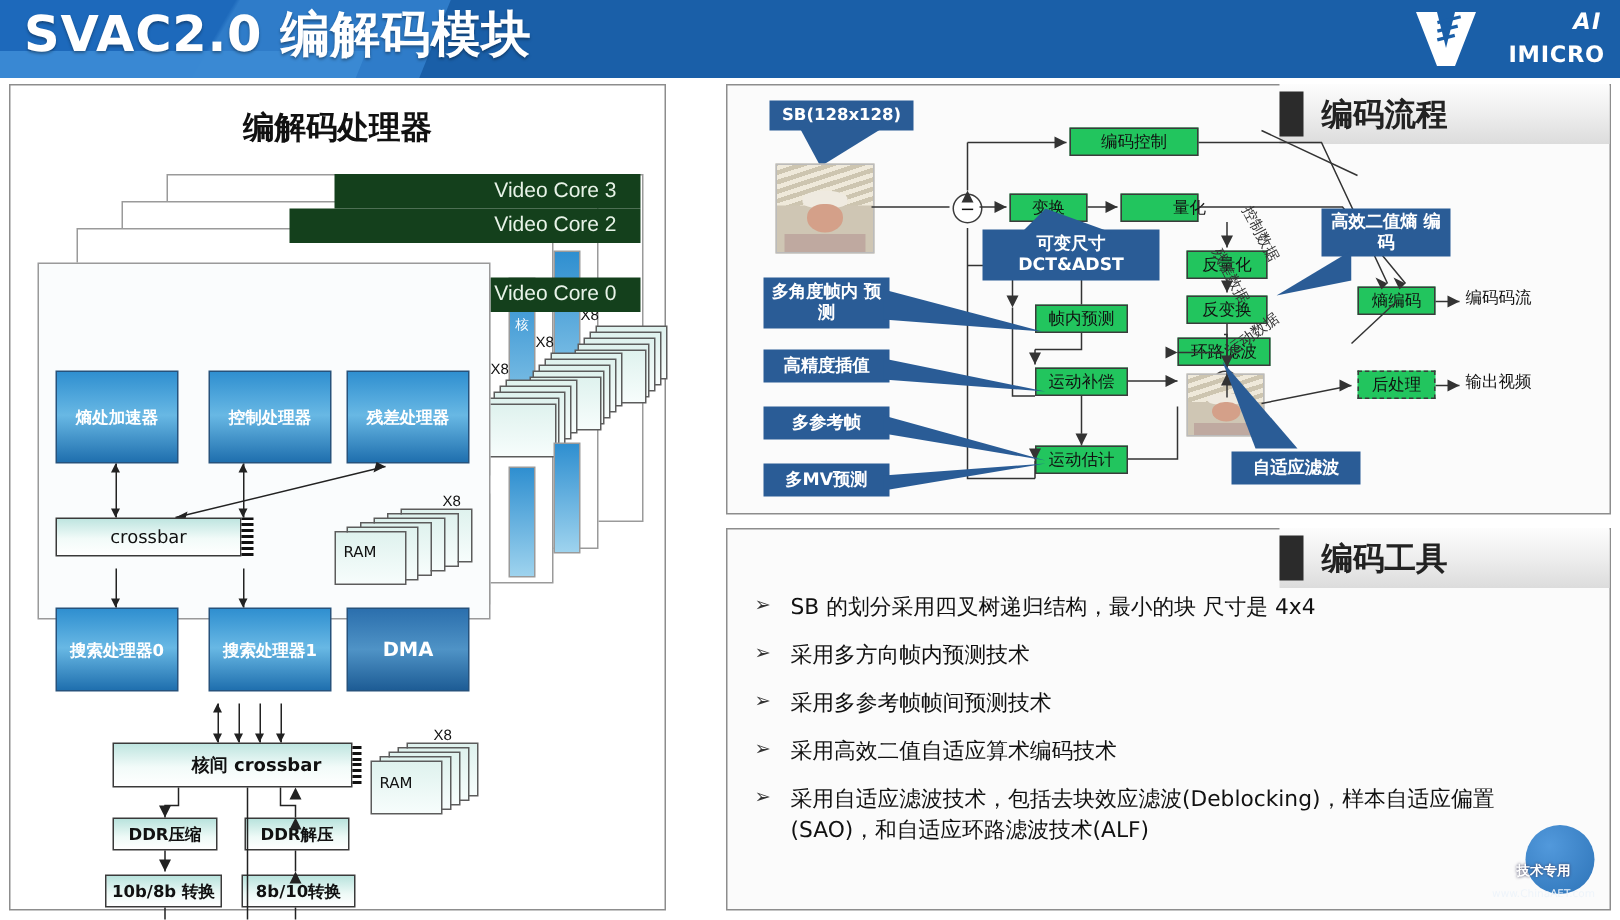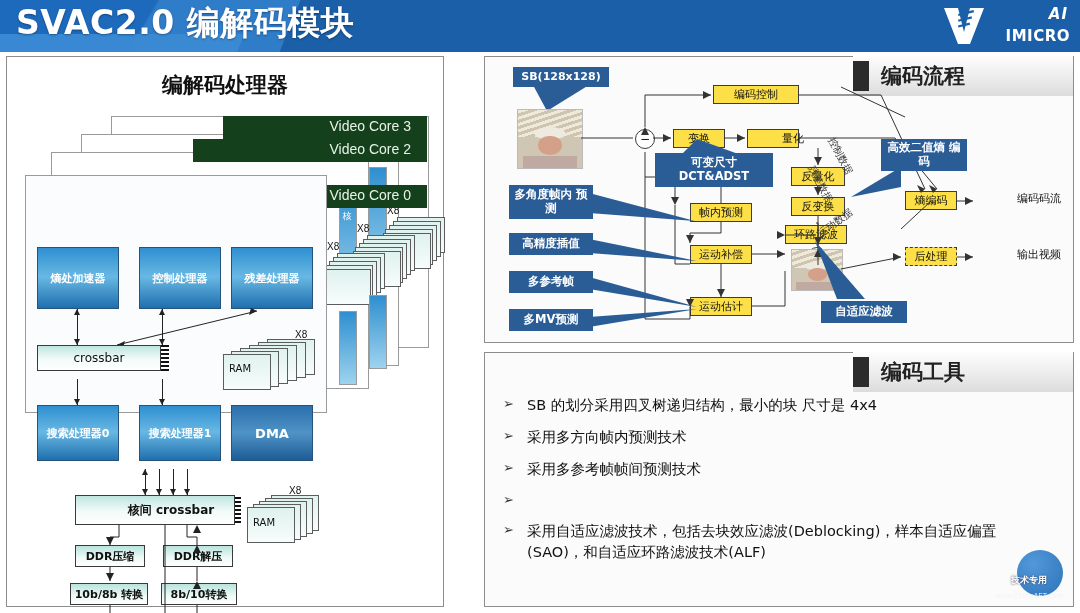--- a/index.html
+++ b/index.html
@@ -91,21 +91,21 @@
   .sidecol span{position:absolute;left:1px;top:18px;width:12px;font-size:9px;color:#fff;
     writing-mode:vertical-rl;}
   .ln{position:absolute;background:#222;}
   .ln.v{width:1px;}
   .arw{position:absolute;width:0;height:0;}
   .arw.dn{border-left:3.5px solid transparent;border-right:3.5px solid transparent;border-top:6px solid #222;}
   .arw.up{border-left:3.5px solid transparent;border-right:3.5px solid transparent;border-bottom:6px solid #222;}
 
   
   .fbox{
-    position:absolute;box-sizing:border-box;border:1px solid #3b3b3b;background:#fde047;
+    position:absolute;box-sizing:border-box;border:1px solid #3b3b3b;background:#22c55e;
     color:#111;font-size:11px;display:flex;align-items:center;justify-content:center;
     white-space:nowrap;
   }
   .fbox.dash{border-style:dashed;}
   .callout{
     position:absolute;box-sizing:border-box;background:#2a5c96;color:#ffffff;
     font-size:11.5px;font-weight:bold;text-align:center;
     display:flex;align-items:center;justify-content:center;line-height:1.2;
     padding:1px 4px;
   }
@@ -117,21 +117,21 @@
   .photo{position:absolute;border:1px solid #bbb;overflow:hidden;background:#cfc6b4;}
   .photo .stripes{position:absolute;left:0;top:0;right:0;height:46%;
     background:repeating-linear-gradient(-18deg,#efe9da 0 3px,#cdc5b0 3px 6px);}
   .photo .hat{position:absolute;left:26%;top:30%;width:48%;height:20%;
     background:#efeae0;border-radius:50% 50% 40% 40%;}
   .photo .face{position:absolute;left:31%;top:44%;width:38%;height:34%;
     background:#d4a089;border-radius:45% 45% 50% 50%;}
   .photo .body{position:absolute;left:8%;bottom:0;width:84%;height:20%;
     background:#bfa9a0;}
   .flabel{position:absolute;font-size:10px;color:#333;white-space:nowrap;}
-  .outlbl{position:absolute;font-size:11px;color:#111;white-space:nowrap;margin-left:40px;}
+  .outlbl{position:absolute;font-size:11px;color:#111;white-space:nowrap;}
 
   
   .bullets{position:absolute;left:18px;top:42px;right:18px;}
   .bullet{display:flex;align-items:flex-start;margin-bottom:11px;}
   .bullet .mk{flex:none;width:24px;color:#333;font-size:13px;line-height:1.45;}
   .bullet .tx{font-size:14.5px;color:#111;line-height:1.45;}
 
   
   .wm{position:absolute;right:8px;bottom:4px;width:72px;height:54px;}
   .wm .ball{position:absolute;right:2px;top:2px;width:46px;height:46px;border-radius:50%;
@@ -456,20 +456,21 @@
     <div class="bullet">
       <span class="mk">➢</span>
       <span class="tx">采用多方向帧内预测技术</span>
     </div>
     <div class="bullet">
       <span class="mk">➢</span>
       <span class="tx">采用多参考帧帧间预测技术</span>
     </div>
     <div class="bullet">
       <span class="mk">➢</span>
+      <span class="tx">采用高效二值自适应算术编码技术</span>
     </div>
     <div class="bullet">
       <span class="mk">➢</span>
       <span class="tx" style="max-width:470px;display:block;">采用自适应滤波技术，包括去块效应滤波(Deblocking)，样本自适应偏置(SAO)，和自适应环路滤波技术(ALF)</span>
     </div>
   </div>
 
   <div class="wm">
     <div class="ball"></div>
     <div class="cn">技术专用</div>

